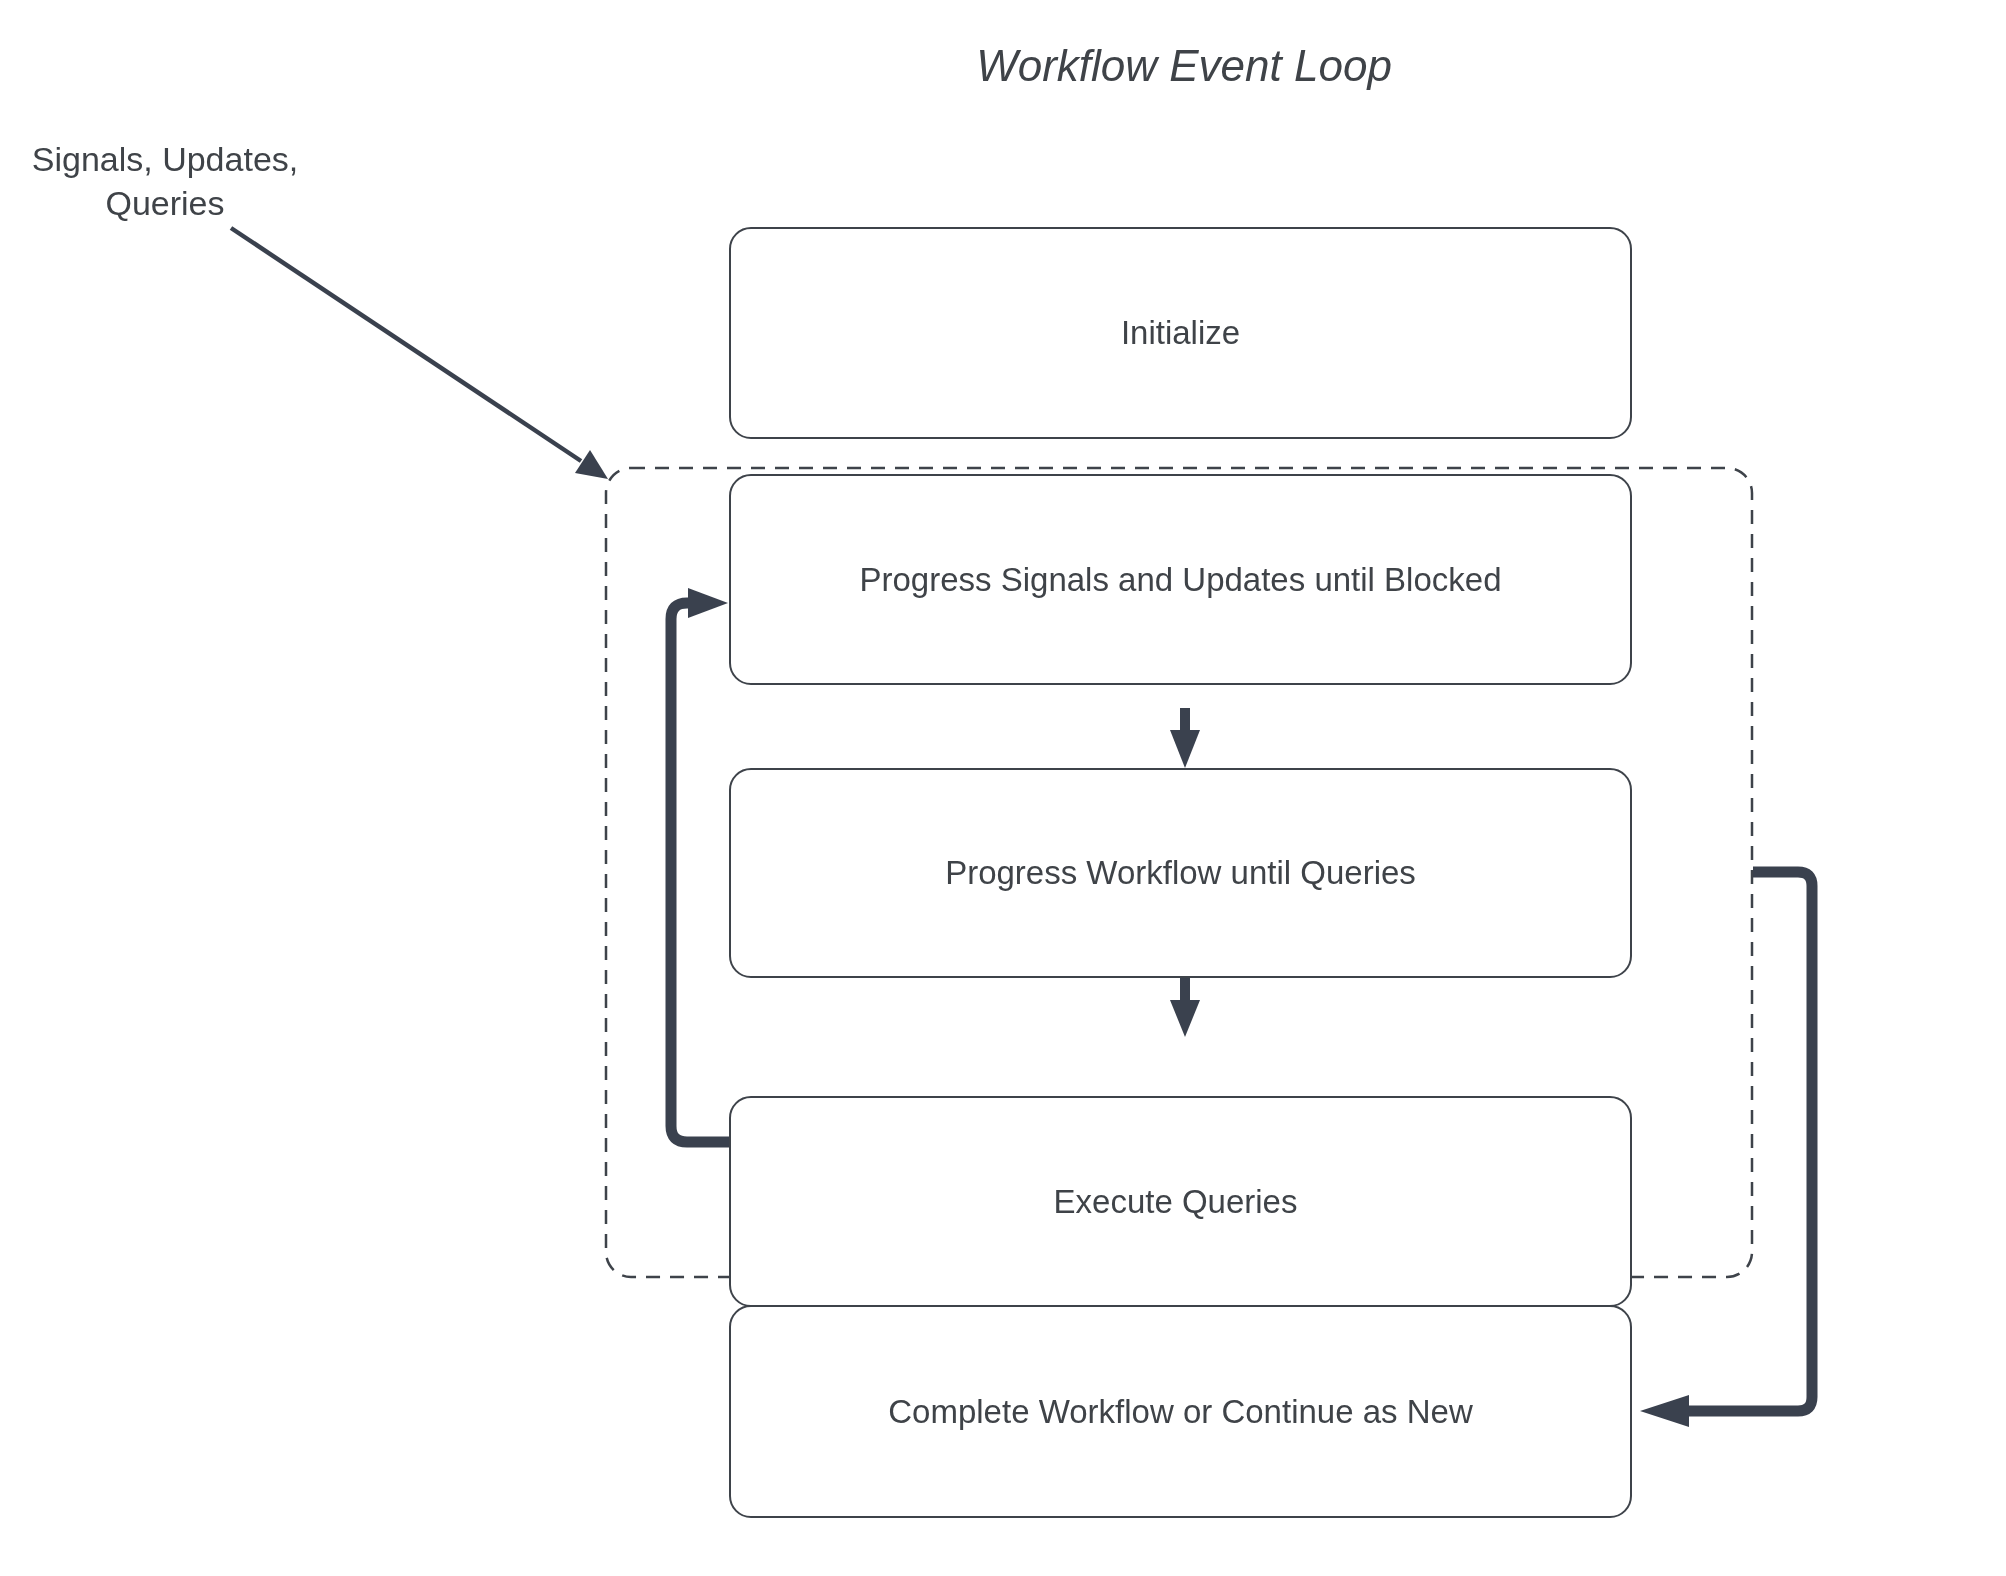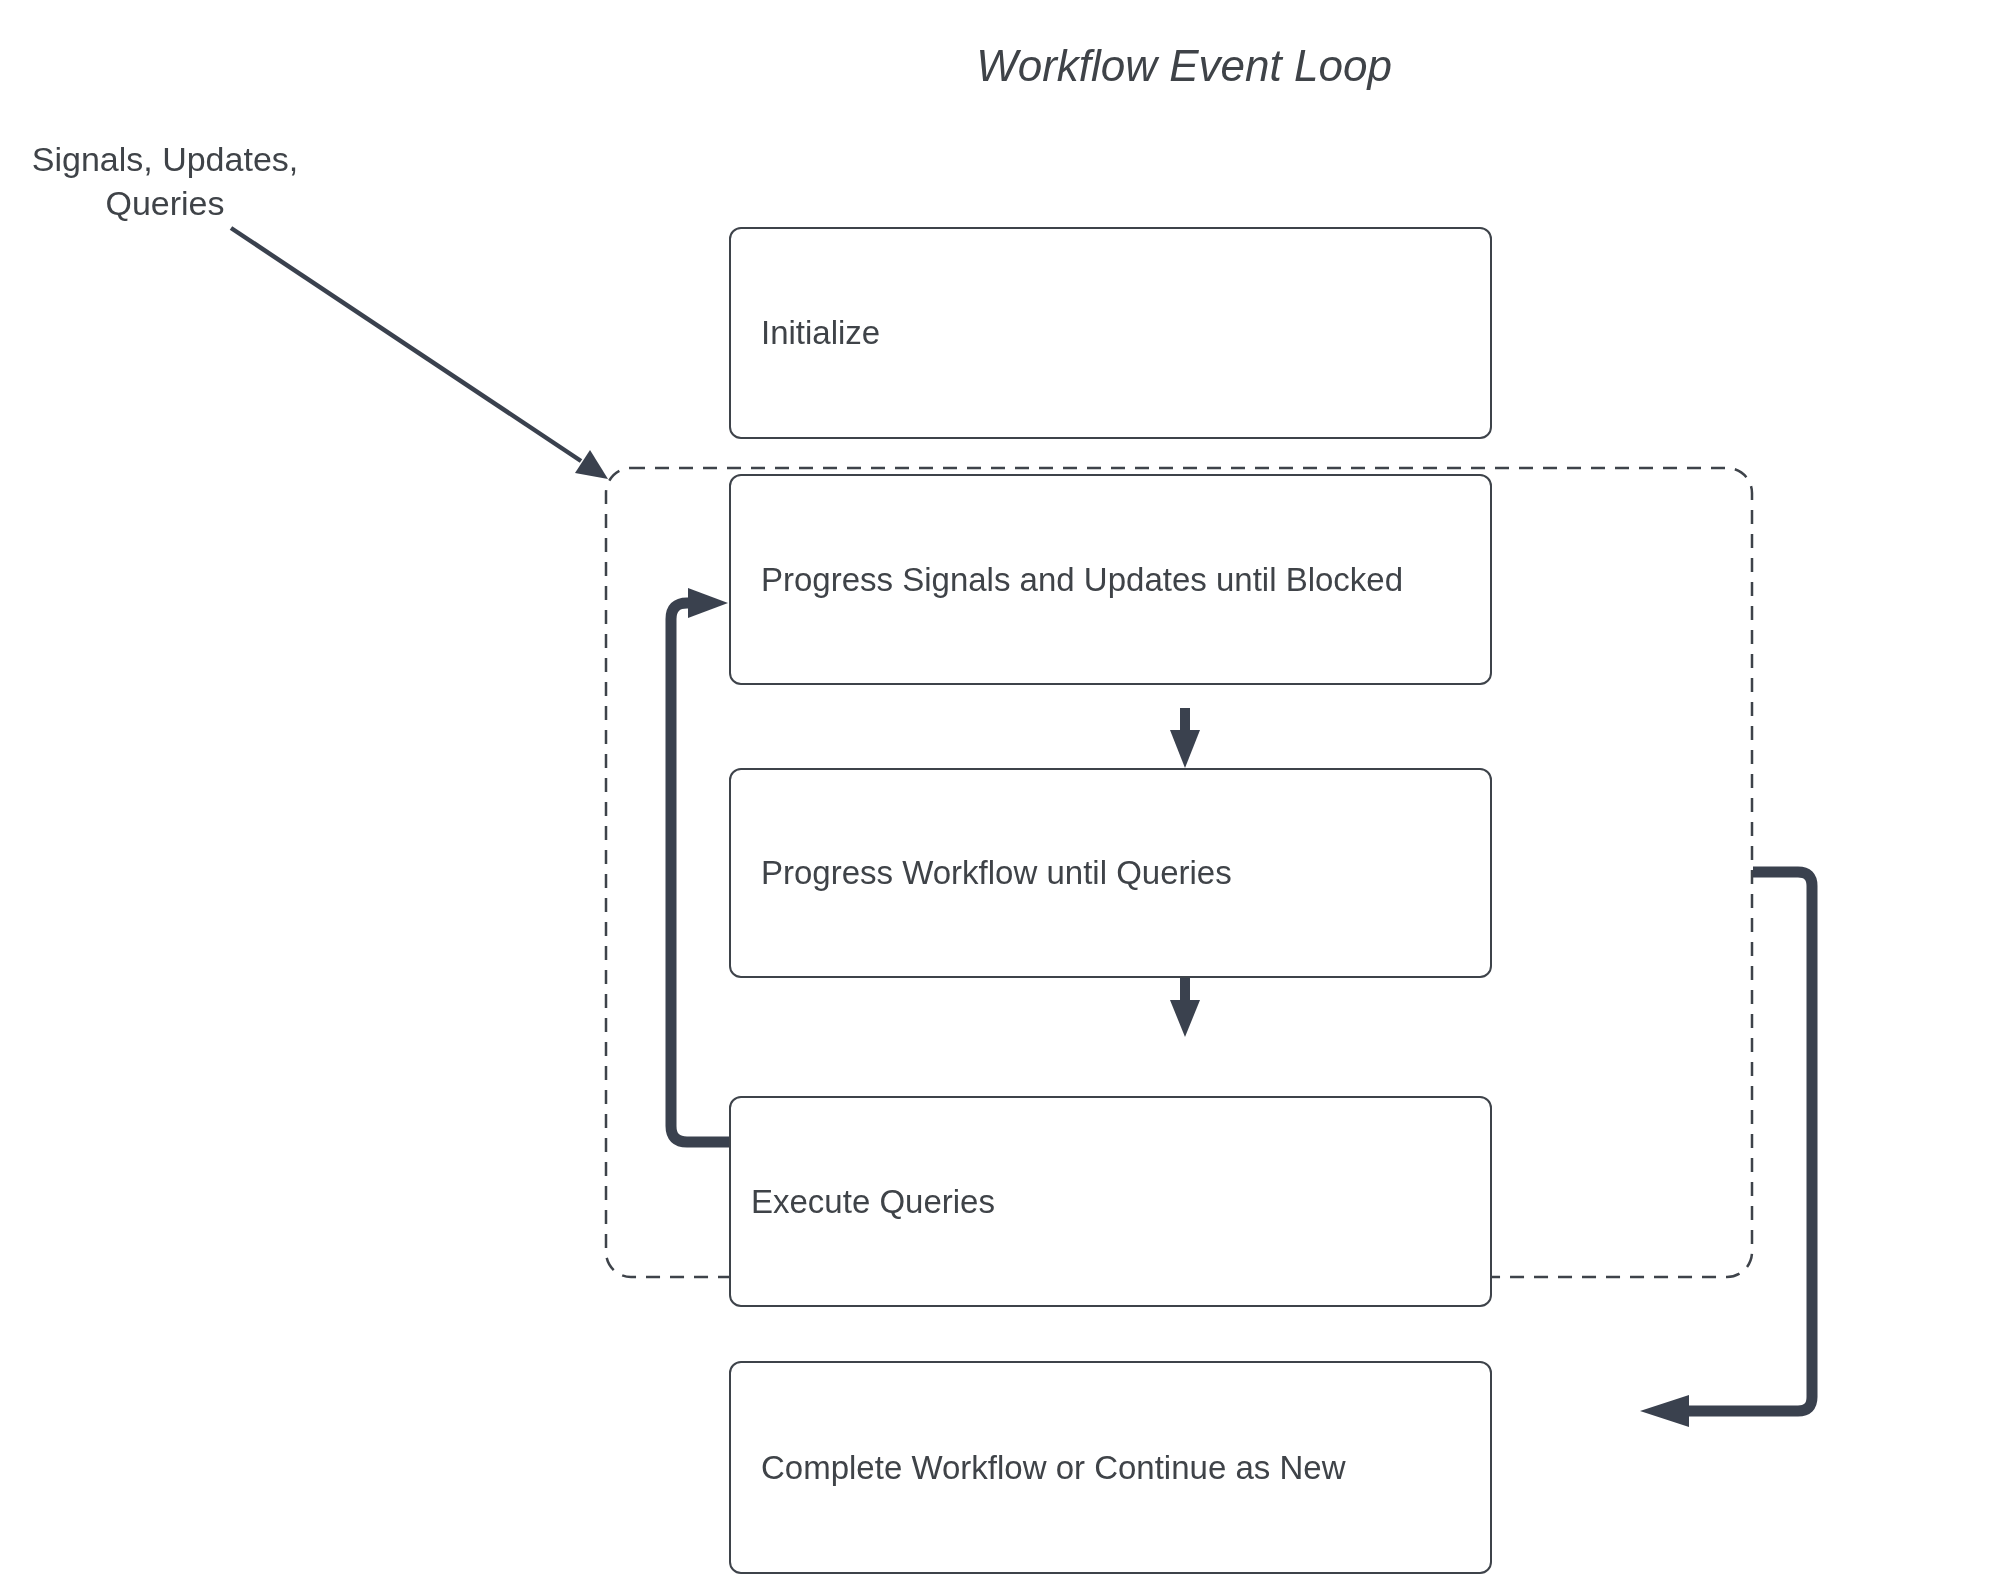--- a/index.html
+++ b/index.html
@@ -36,37 +36,38 @@
   }
   svg.connectors {
     position: absolute;
     left: 0; top: 0;
     width: 2006px;
     height: 1576px;
   }
   .node {
     position: absolute;
     left: 729px;
-    width: 763px;
+    width: 903px;
     background: #ffffff;
     border: 2.5px solid #3E434A;
-    border-radius: 12px;
+    border-radius: 22px;
     display: flex;
     align-items: center;
+    justify-content: center;
     text-align: center;
     font-size: 33px;
     color: #3F4348;
     box-sizing: border-box;
     padding: 0 30px;
   }
   .node-initialize        { top: 227px;  height: 212px; }
   .node-progress-signals  { top: 474px;  height: 211px; }
   .node-progress-workflow { top: 768px;  height: 210px; }
   .node-execute-queries   { top: 1096px; height: 211px; padding-left: 20px; }
-  .node-complete          { top: 1361px; height: 213px; }
+  .node-complete          { top: 1305px; height: 213px; }
 </style>
 </head>
 <body>
 
 <div class="canvas">
 
   <div class="title">Workflow Event Loop</div>
 
   <div class="annotation">Signals, Updates,
 Queries</div>

